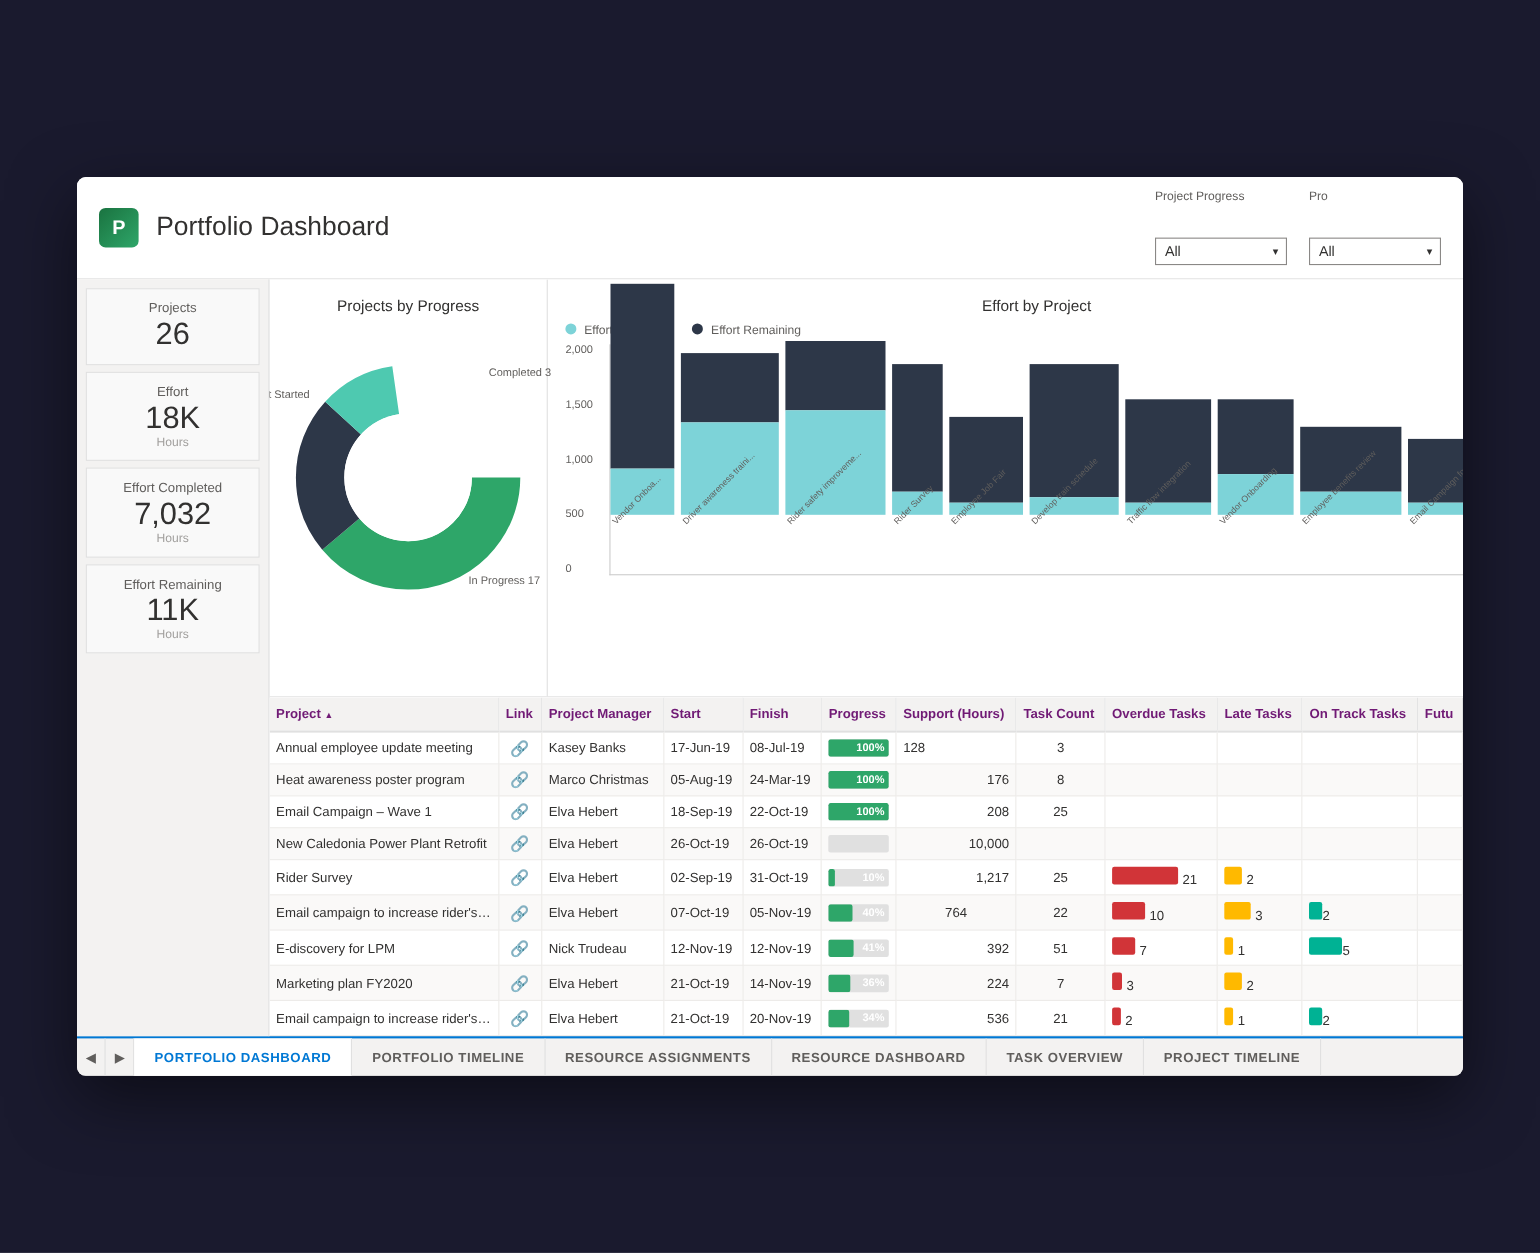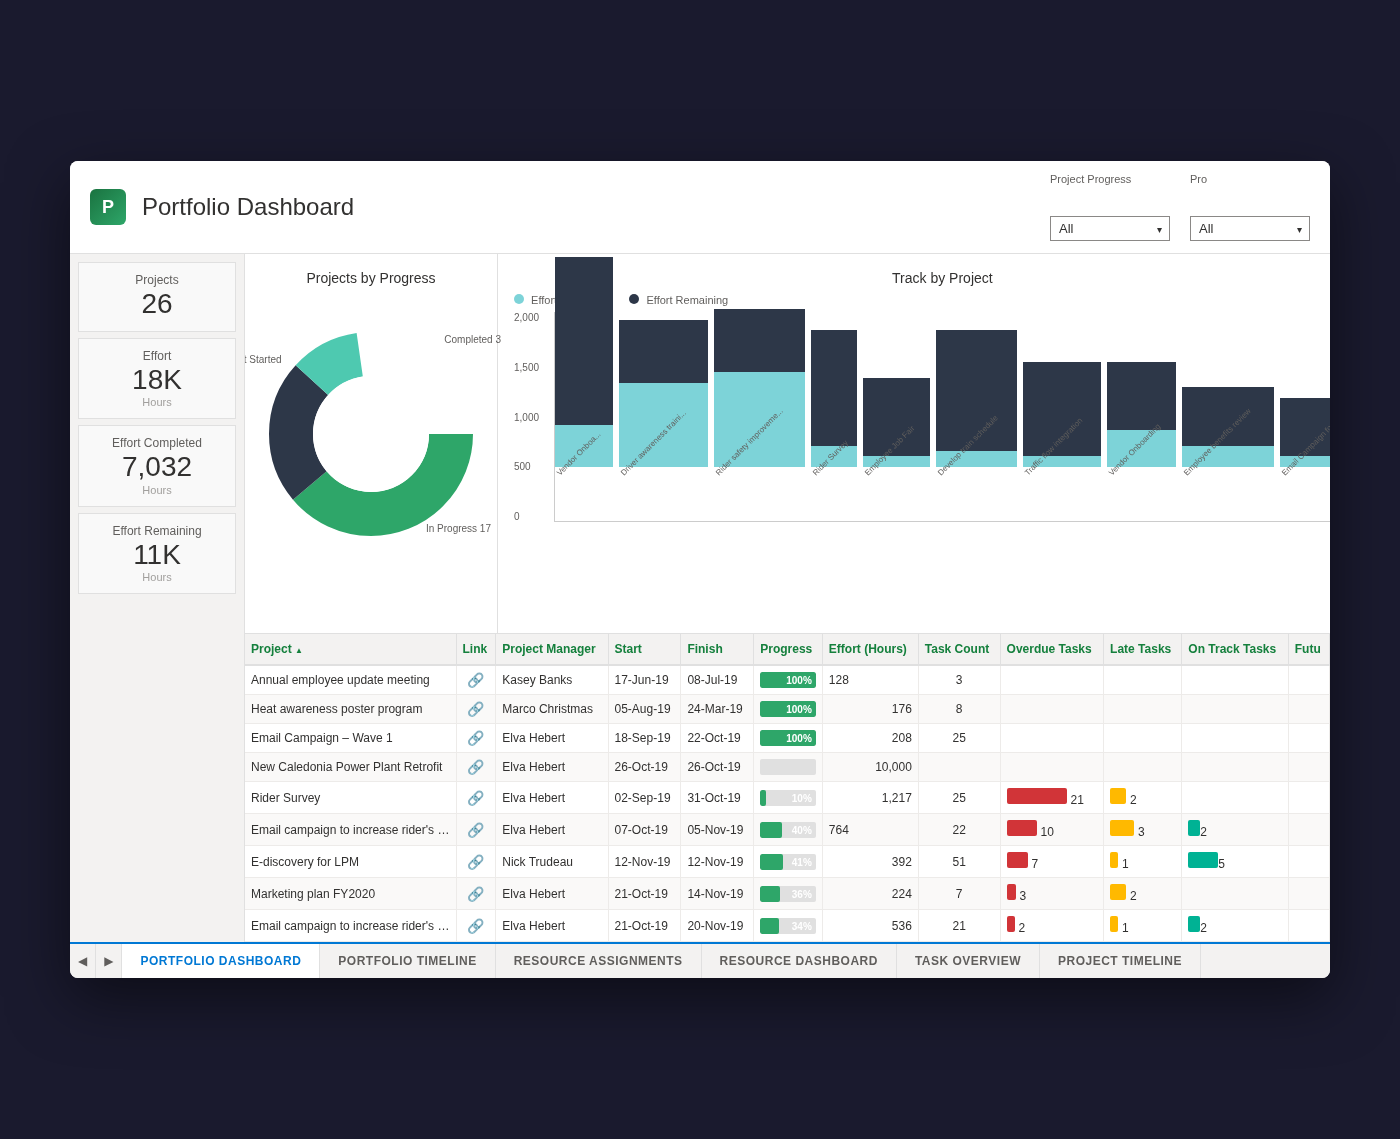--- a/index.html
+++ b/index.html
@@ -31,21 +31,21 @@
     .chart-title { text-align: center; font-size: 14px; color: #323130; margin-bottom: 8px; font-weight: 400; }
 
     
     .donut-chart { display: flex; align-items: center; justify-content: flex-end; height: 280px; position: relative; }
     .legend { display: flex; gap: 16px; margin-bottom: 6px; font-size: 11px; color: #605e5c; }
     .legend-dot { width: 10px; height: 10px; border-radius: 50%; display: inline-block; margin-right: 4px; }
 
     
     .table-area { background: white; overflow: auto; }
     table { width: 100%; border-collapse: collapse; font-size: 12px; }
-    thead th { background: #f3f2f1; border-bottom: 2px solid #e0e0e0; border-right: 1px solid #e0e0e0; padding: 8px 6px; text-align: left; font-weight: 600; color: #15803d; white-space: nowrap; cursor: pointer; position: sticky; top: 0; }
+    thead th { background: #f3f2f1; border-bottom: 2px solid #e0e0e0; border-right: 1px solid #e0e0e0; padding: 8px 6px; text-align: left; font-weight: 600; color: #701a75; white-space: nowrap; cursor: pointer; position: sticky; top: 0; }
     tbody tr:nth-child(even) { background: #faf9f8; }
     tbody td { border-bottom: 1px solid #edebe9; border-right: 1px solid #edebe9; padding: 6px 6px; color: #323130; white-space: nowrap; }
     .progress-bar-outer { background: #e0e0e0; height: 16px; border-radius: 2px; overflow: hidden; position: relative; }
     .progress-label { position: absolute; right: 4px; top: 50%; transform: translateY(-50%); font-size: 10px; color: white; font-weight: bold; }
     .overdue-bar { background: #d13438; height: 16px; display: inline-block; border-radius: 2px; min-width: 8px; margin-right: 4px; }
     .late-bar { background: #ffb900; height: 16px; display: inline-block; border-radius: 2px; min-width: 8px; margin-right: 4px; }
     .ontrack-bar { background: #00b294; height: 16px; display: inline-block; border-radius: 2px; min-width: 8px; }
     .sort-arrow { font-size: 8px; }
 
     
@@ -127,21 +127,21 @@
               </svg>
               
               <div style="position:absolute; top:10px; right:-20px; font-size:10px; color:#605e5c;">Completed 3</div>
               <div style="position:absolute; top:30px; left:-30px; font-size:10px; color:#605e5c;">Not Started<br>6</div>
               <div style="position:absolute; bottom:10px; right:-10px; font-size:10px; color:#605e5c;">In Progress 17</div>
             </div>
           </div>
         </div>
 
         <div class="chart-container" style="flex:1.5;">
-          <div class="chart-title">Track by Project</div>
+          <div class="chart-title">Effort by Project</div>
           <div class="legend">
             <span>
               <span class="legend-dot" style="background:#7dd3d8;"></span>
               <span>Effort Completed</span>
             </span>
             <span>
               <span class="legend-dot" style="background:#2d3748;"></span>
               <span>Effort Remaining</span>
             </span>
           </div>
@@ -235,21 +235,21 @@
       <div class="table-area" style="flex:1; overflow:auto; max-height:320px;">
         <table>
           <thead>
             <tr>
               <th>Project <span class="sort-arrow">▲</span></th>
               <th>Link</th>
               <th>Project Manager</th>
               <th>Start</th>
               <th>Finish</th>
               <th>Progress</th>
-              <th>Effort (Hours)</th>
+              <th>Support (Hours)</th>
               <th>Task Count</th>
               <th>Overdue Tasks</th>
               <th>Late Tasks</th>
               <th>On Track Tasks</th>
               <th>Futu</th>
             </tr>
           </thead>
           <tbody id="table-body">
           <tr>
     <td style="max-width:200px;overflow:hidden;text-overflow:ellipsis;">Annual employee update meeting</td>
@@ -351,21 +351,21 @@
     <td style="text-align:center;"><span style="color:#0078d4;font-size:14px;">🔗</span></td>
     <td>Elva Hebert</td>
     <td>07-Oct-19</td>
     <td>05-Nov-19</td>
     <td>
       <div class="progress-bar-outer">
         <div style="width:40%;height:100%;background:#2ea669;border-radius:2px;"></div>
         <div class="progress-label">40%</div>
       </div>
     </td>
-    <td style="text-align:left;">764</td>
+    <td style="text-align:center;">764</td>
     <td style="text-align:center;">22</td>
     <td><span class="overdue-bar" style="width:30px;"></span>10</td>
     <td><span class="late-bar" style="width:24px;"></span>3</td>
     <td><span class="ontrack-bar" style="width:12px;"></span>2</td>
     <td></td>
   </tr>
               <tr>
     <td style="max-width:200px;overflow:hidden;text-overflow:ellipsis;">E-discovery for LPM</td>
     <td style="text-align:center;"><span style="color:#0078d4;font-size:14px;">🔗</span></td>
     <td>Nick Trudeau</td>

